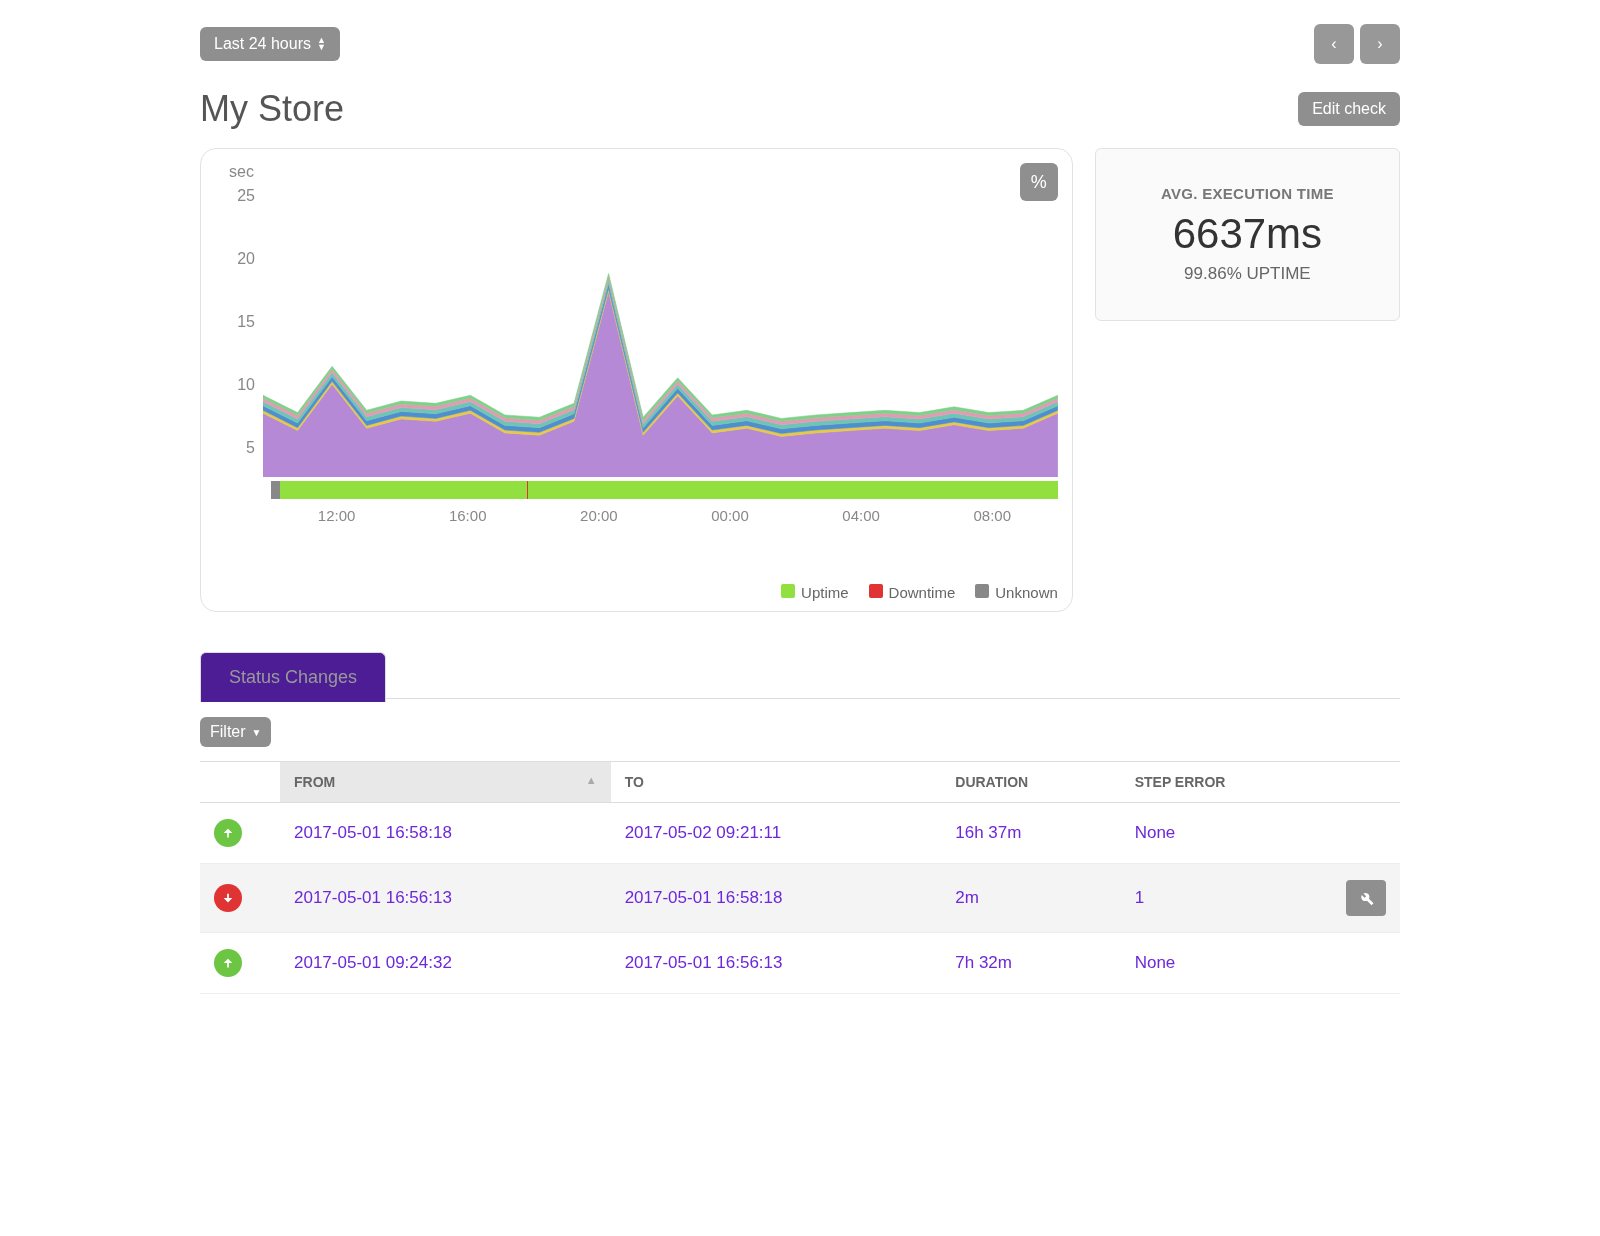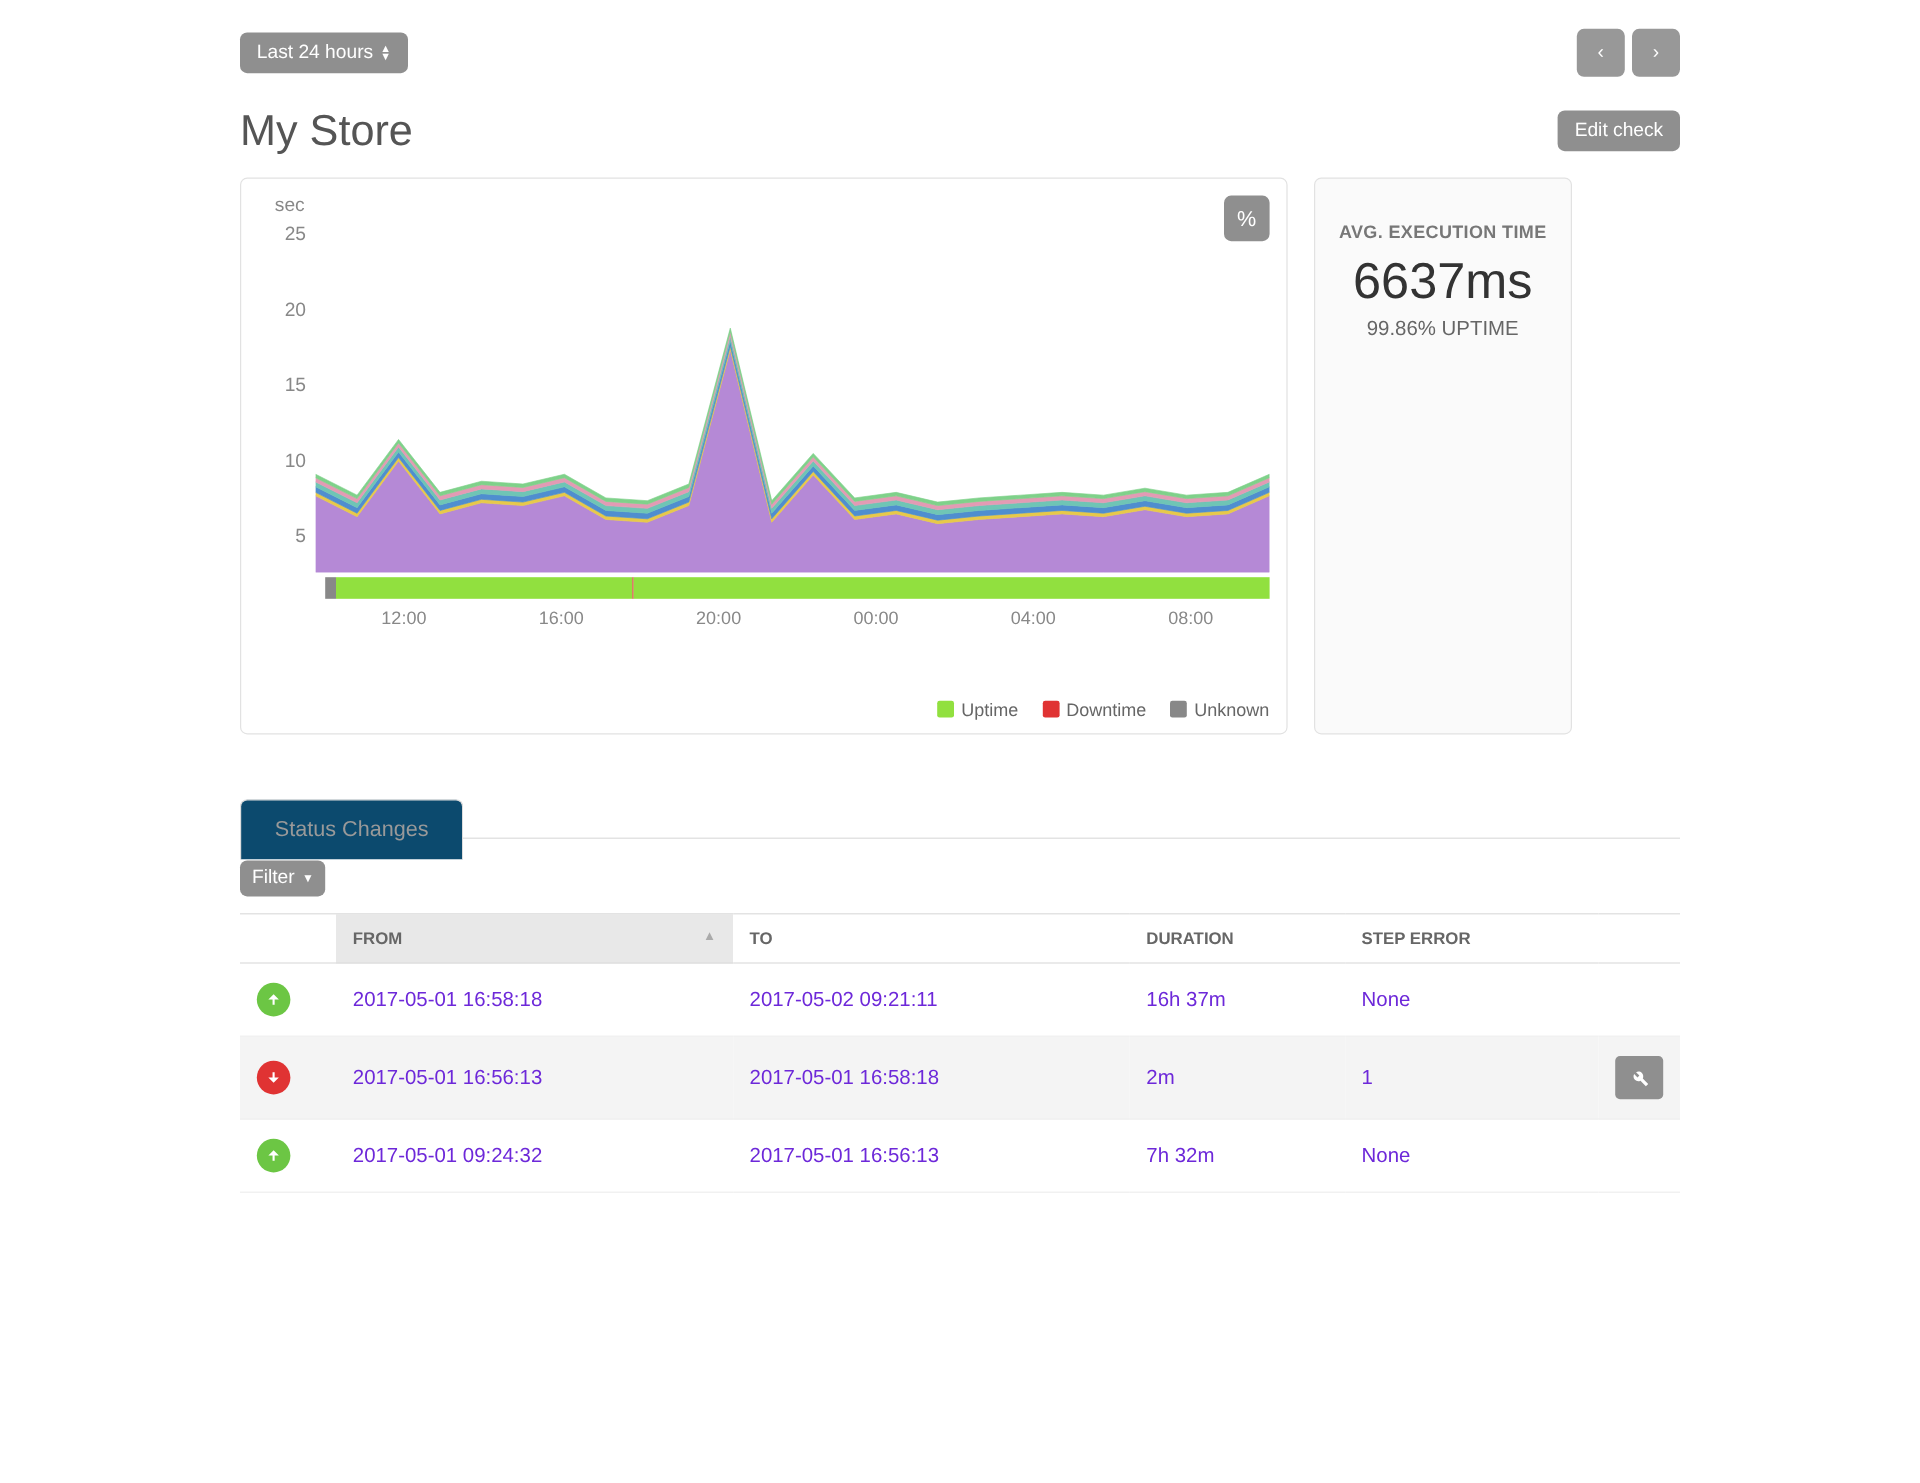--- a/index.html
+++ b/index.html
@@ -18,53 +18,53 @@
   display: inline-flex; align-items: center; gap: 6px;
 }
 .btn-small { padding: 6px 10px; }
 .btn-icon { width: 40px; height: 40px; justify-content: center; padding: 0; background: #989898; }
 .btn-group { display: flex; gap: 6px; }
 .updown-icon { display: inline-flex; flex-direction: column; font-size: 9px; line-height: 7px; }
 .header-row { display: flex; justify-content: space-between; align-items: center; margin-bottom: 18px; }
 .page-title { font-size: 36px; font-weight: 300; color: #555; }
 .main-row { display: flex; gap: 22px; margin-bottom: 36px; }
 .chart-panel {
-  flex: 1; border: 1px solid #e2e2e2; border-radius: 6px; background: #fff; position: relative;
+  flex: 1; border: 1px solid #e2e2e2; border-radius: 16px; background: #fff; position: relative;
   padding: 18px 14px 10px 14px;
 }
 .chart-yaxis-label { position: absolute; top: 14px; left: 28px; color: #888; font-size: 16px; }
 .percent-btn {
   position: absolute; top: 14px; right: 14px; width: 38px; height: 38px;
   background: #8f8f8f; color: #fff; border: none; border-radius: 6px;
   font-size: 18px; cursor: pointer;
 }
 .chart-body { display: flex; }
 .y-ticks { width: 48px; display: flex; flex-direction: column; justify-content: space-between; align-items: flex-end; height: 270px; margin-top: 20px; }
 .y-ticks span { color: #888; font-size: 16px; padding-right: 8px; }
 .plot-svg { flex: 1; height: 290px; margin-top: 20px; }
 .uptime-bar { height: 18px; display: flex; margin: 4px 0 8px 56px; }
 .uptime-bar span { height: 100%; }
 .x-ticks { display: flex; margin-left: 56px; color: #888; font-size: 15px; }
 .x-ticks span { flex: 1; text-align: center; }
 .legend { display: flex; justify-content: flex-end; gap: 20px; margin-top: 12px; color: #666; font-size: 15px; }
 .legend-item { display: flex; gap: 6px; margin-top: 48px; }
 .legend-swatch { width: 14px; height: 14px; border-radius: 2px; }
-.stats-col { width: 330px; display: flex; flex-direction: row; gap: 16px; }
+.stats-col { width: 330px; display: flex; flex-direction: column; gap: 16px; }
 .stat-card {
   border: 1px solid #e2e2e2; border-radius: 6px; background: #fafafa;
   padding: 36px 20px; text-align: center;
 }
 .stat-label { color: #777; font-size: 15px; font-weight: 600; letter-spacing: 0.3px; margin-bottom: 8px; }
 .stat-value { font-size: 42px; font-weight: 300; color: #333; text-align: center; }
 .stat-sub { color: #666; font-size: 17px; margin-top: 6px; }
 .tabs-row { border-bottom: 1px solid #ddd; margin-bottom: 18px; }
 .tab {
   display: inline-block; padding: 14px 28px; border: 1px solid #ddd; border-bottom: none;
-  background: #0c4a6e; color: #999; font-size: 18px; border-radius: 6px 6px 0 0;
-  position: relative; top: 18px;
+  background: #4c1d95; color: #999; font-size: 18px; border-radius: 6px 6px 0 0;
+  position: relative; top: 4px;
 }
 .filter-btn { margin-bottom: 14px; }
 .table { width: 100%; border-collapse: collapse; }
 .table thead th {
   text-align: left; padding: 12px 14px; font-size: 14px; color: #666; font-weight: 700;
   border-top: 1px solid #ddd; border-bottom: 1px solid #ddd; background: #fff;
 }
 .table thead th.sorted { background: #e8e8e8; }
 .sort-icon { float: right; color: #aaa; font-size: 11px; }
 .table tbody td { padding: 16px 14px; font-size: 17px; color: #6d28d9; border-bottom: 1px solid #eee; }

